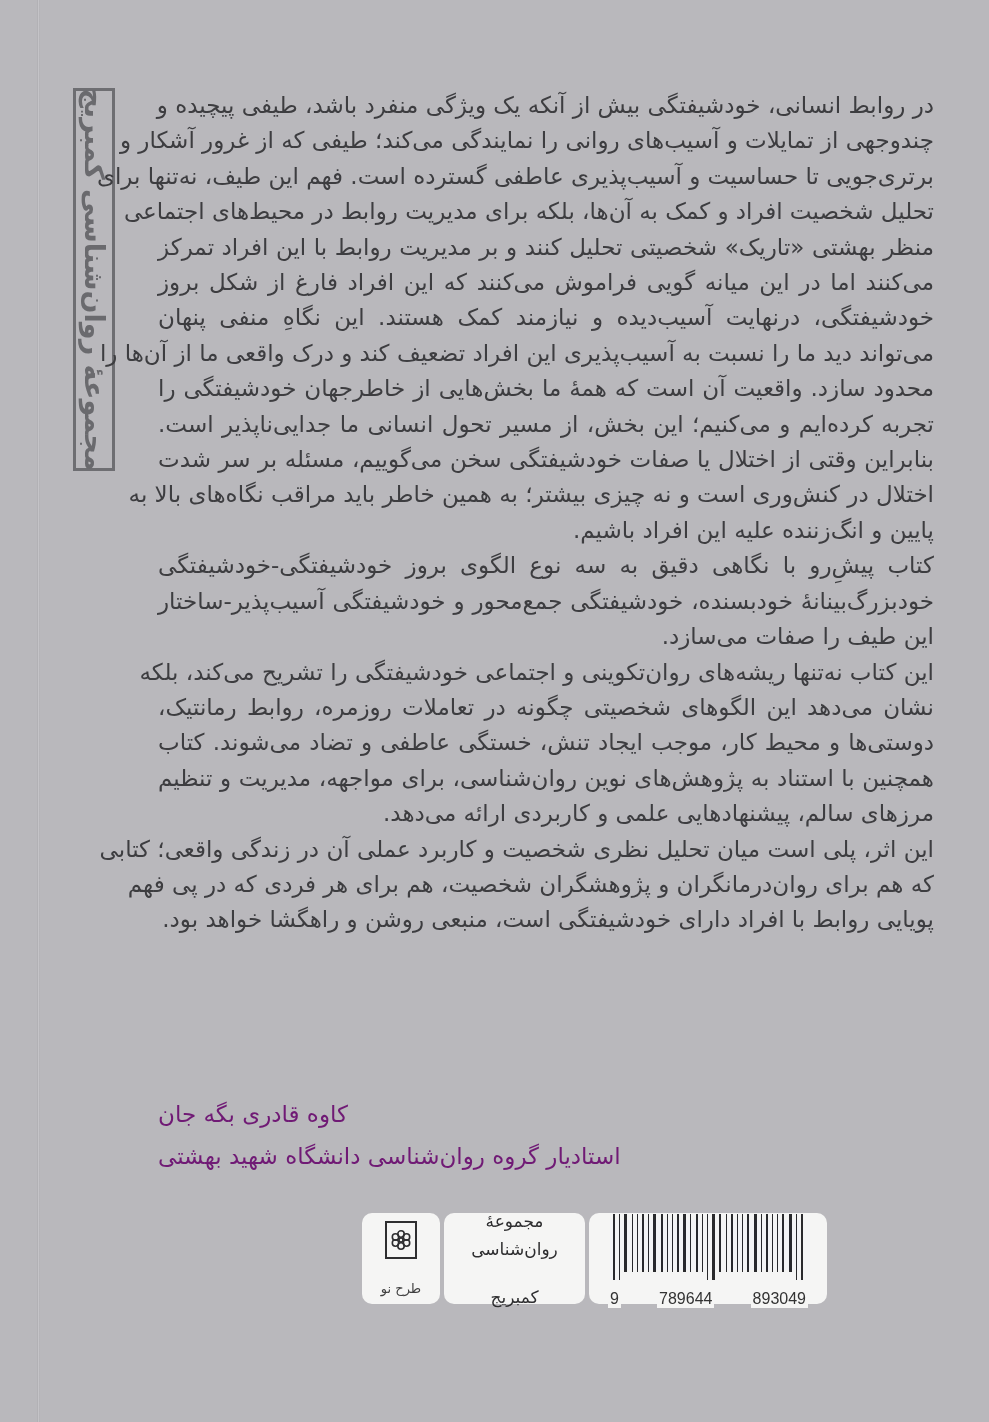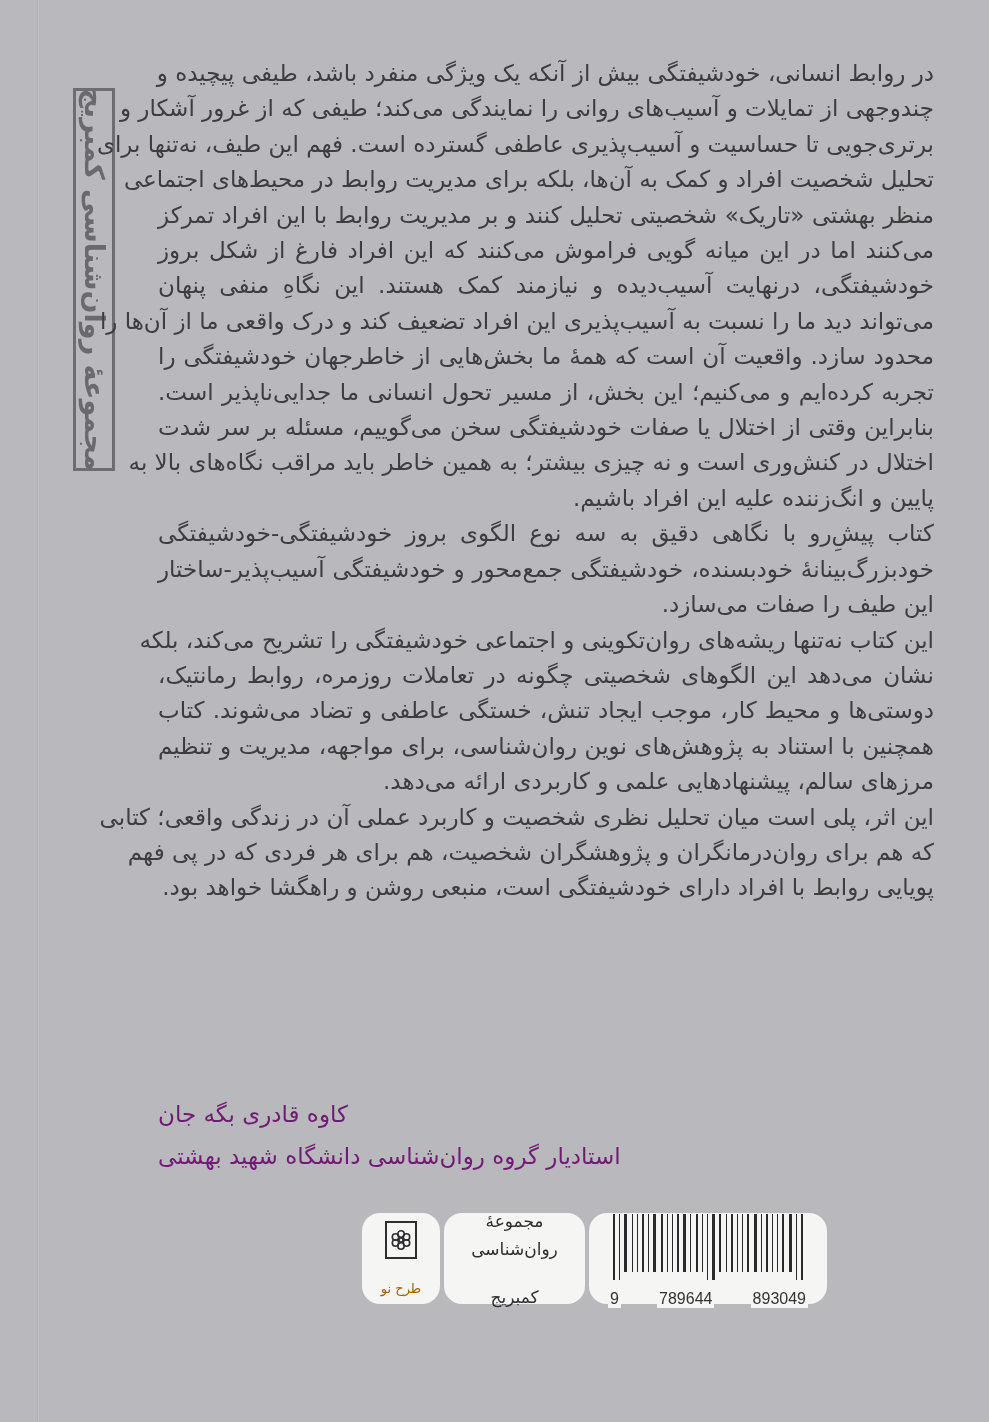--- a/index.html
+++ b/index.html
@@ -18,49 +18,49 @@
     border: 3px solid #6e6e72; box-sizing: border-box;
     display: flex; align-items: center; justify-content: center;
   }
   .series-box span {
     display: block; white-space: nowrap;
     transform: rotate(90deg);
     font-size: 27px; font-weight: bold; color: #6a6a6e;
     direction: rtl; letter-spacing: 0px;
   }
   .body-text {
-    position: absolute; left: 158px; top: 56px; width: 776px;
+    position: absolute; left: 158px; top: 88px; width: 776px;
     direction: rtl; text-align: justify; text-align-last: right;
     font-size: 23px; line-height: 35.4px; color: #3d3d40;
   }
   .body-text .line { display: block; white-space: nowrap; text-align: justify; text-align-last: justify; }
   .body-text .line.last { text-align-last: right; }
   .signature {
     position: absolute; left: 158px; top: 1093px; width: 776px;
     direction: rtl; font-size: 23px; line-height: 42px; color: #701a75;
   }
   .signature div { text-align: left; }
   .labels {
     position: absolute; top: 1213px; height: 91px; display: flex; gap: 4px;
     left: 362px;
   }
   .label {
-    background: #f5f5f4; border-radius: 18px; height: 91px; box-sizing: border-box;
+    background: #f5f5f4; border-radius: 10px; height: 91px; box-sizing: border-box;
     display: flex; align-items: center; justify-content: center; gap: 20px;
   }
   .label.logo { width: 78px; flex-direction: column; }
   .label.title { width: 141px; flex-direction: column; direction: rtl; font-size: 17px; line-height: 28px; color: #2e2e30; text-align: center; }
   .label.barcode { width: 238px; flex-direction: column; padding: 8px 14px 4px; }
   .bars { display: flex; align-items: flex-start; height: 62px; width: 190px; justify-content: space-between; }
   .bars i { display: block; background: #2a2a2c; height: 58px; }
   .bars i.long { height: 66px; }
   .digits { display: flex; width: 200px; justify-content: space-between; font-family: "Liberation Sans", sans-serif; font-size: 16px; color: #333; margin-top: -6px; }
   .digits span { background: #f5f5f4; padding: 0 2px; }
   .logo-box { width: 28px; height: 34px; border: 2px solid #2e2e30; display: flex; align-items: center; justify-content: center; }
-  .logo-script { font-size: 13px; direction: rtl; color: #a16207; margin-top: 2px; }
+  .logo-script { font-size: 13px; direction: rtl; color: #404040; margin-top: 2px; }
 </style>
 </head>
 <body>
 
 <div class="spine-line"></div>
 
 <div class="series-box">
   <span>مجموعهٔ روان‌شناسی کمبریج</span>
 </div>
 

